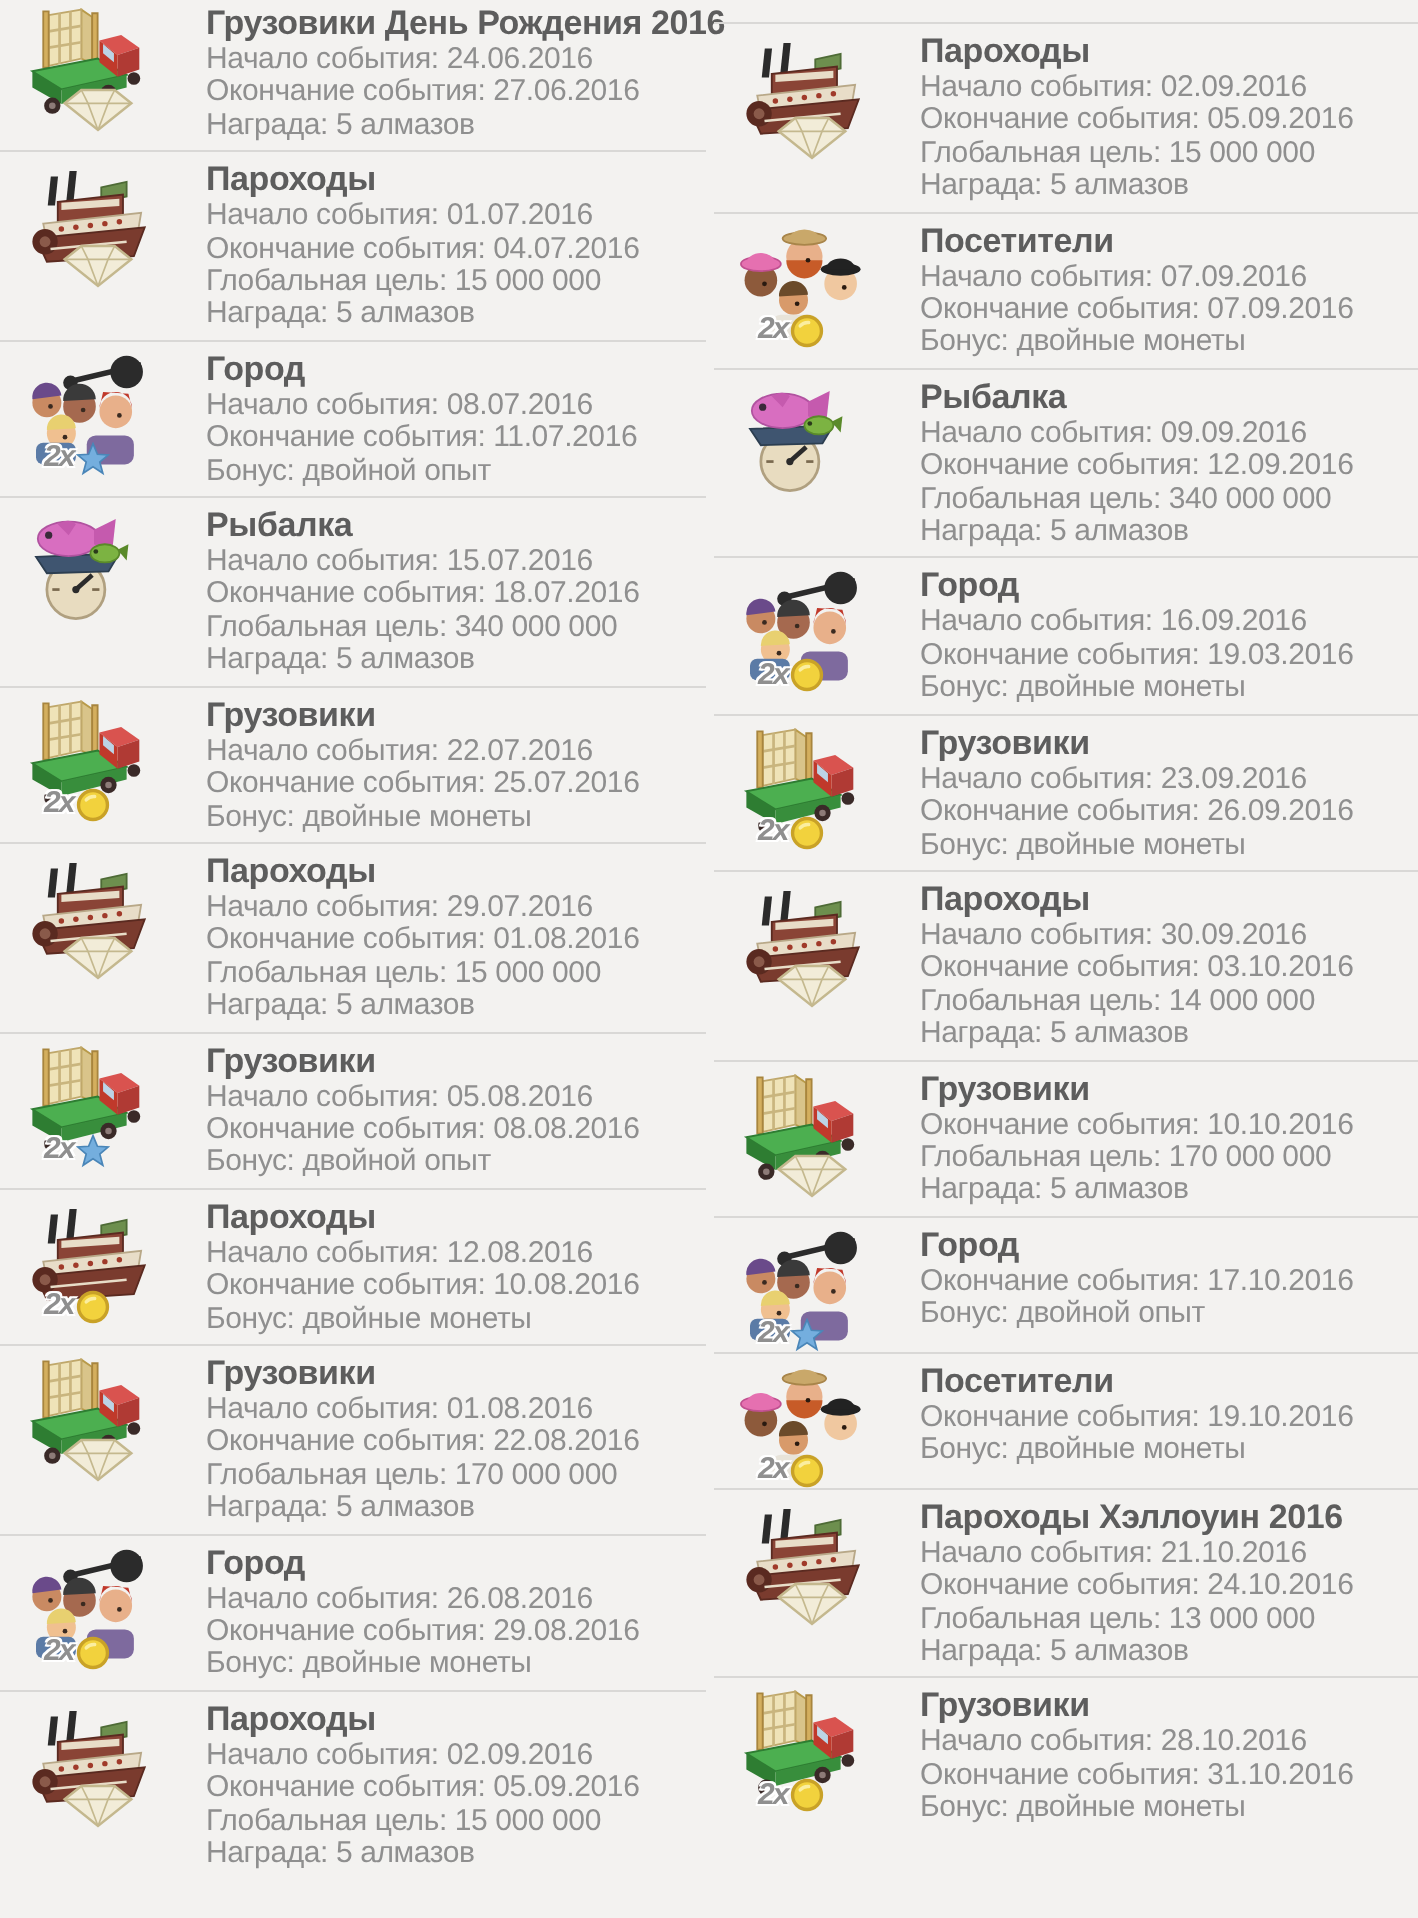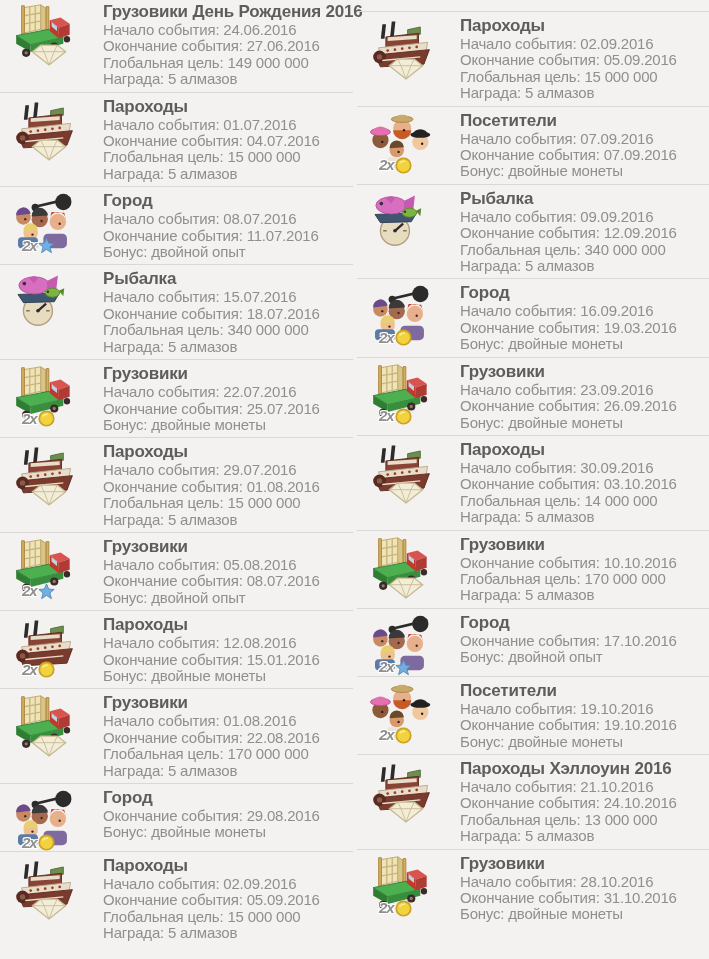--- a/index.html
+++ b/index.html
@@ -165,21 +165,20 @@
 
         <svg class="badge-svg">
               <use href="#sym-diamond"></use>
             </svg>
       </div>
     </div>
     <div class="text-cell">
       <div class="item-title">Грузовики День Рождения 2016</div>
     <div class="item-line">Начало события: 24.06.2016</div>
           <div class="item-line">Окончание события: 27.06.2016</div>
-          <div class="item-line">Глобальная цель: 149 000 000</div>
           <div class="item-line">Награда: 5 алмазов</div>
         </div>
   </div>
 
   <div class="item">
     <div class="icon-cell">
       <svg class="event-icon">
             <use href="#sym-steamboat"></use>
           </svg>
       <div class="badge-wrap diamond">
@@ -283,41 +282,41 @@
       <div class="badge-wrap">
         <span class="mult">2x</span>
         <svg class="badge-svg">
               <use href="#sym-star"></use>
             </svg>
       </div>
     </div>
     <div class="text-cell">
       <div class="item-title">Грузовики</div>
     <div class="item-line">Начало события: 05.08.2016</div>
-          <div class="item-line">Окончание события: 08.07.2016</div>
+          <div class="item-line">Окончание события: 08.08.2016</div>
           <div class="item-line">Бонус: двойной опыт</div>
         </div>
   </div>
 
   <div class="item">
     <div class="icon-cell">
       <svg class="event-icon">
             <use href="#sym-steamboat"></use>
           </svg>
       <div class="badge-wrap">
         <span class="mult">2x</span>
         <svg class="badge-svg">
               <use href="#sym-coin"></use>
             </svg>
       </div>
     </div>
     <div class="text-cell">
       <div class="item-title">Пароходы</div>
     <div class="item-line">Начало события: 12.08.2016</div>
-          <div class="item-line">Окончание события: 15.01.2016</div>
+          <div class="item-line">Окончание события: 10.08.2016</div>
           <div class="item-line">Бонус: двойные монеты</div>
         </div>
   </div>
 
   <div class="item">
     <div class="icon-cell">
       <svg class="event-icon">
             <use href="#sym-truck"></use>
           </svg>
       <div class="badge-wrap diamond">
@@ -343,20 +342,21 @@
           </svg>
       <div class="badge-wrap">
         <span class="mult">2x</span>
         <svg class="badge-svg">
               <use href="#sym-coin"></use>
             </svg>
       </div>
     </div>
     <div class="text-cell">
       <div class="item-title">Город</div>
+    <div class="item-line">Начало события: 26.08.2016</div>
           <div class="item-line">Окончание события: 29.08.2016</div>
           <div class="item-line">Бонус: двойные монеты</div>
         </div>
   </div>
 
   <div class="item">
     <div class="icon-cell">
       <svg class="event-icon">
             <use href="#sym-steamboat"></use>
           </svg>
@@ -541,21 +541,20 @@
           </svg>
       <div class="badge-wrap">
         <span class="mult">2x</span>
         <svg class="badge-svg">
               <use href="#sym-coin"></use>
             </svg>
       </div>
     </div>
     <div class="text-cell">
       <div class="item-title">Посетители</div>
-    <div class="item-line">Начало события: 19.10.2016</div>
           <div class="item-line">Окончание события: 19.10.2016</div>
           <div class="item-line">Бонус: двойные монеты</div>
         </div>
   </div>
 
   <div class="item">
     <div class="icon-cell">
       <svg class="event-icon">
             <use href="#sym-steamboat"></use>
           </svg>

